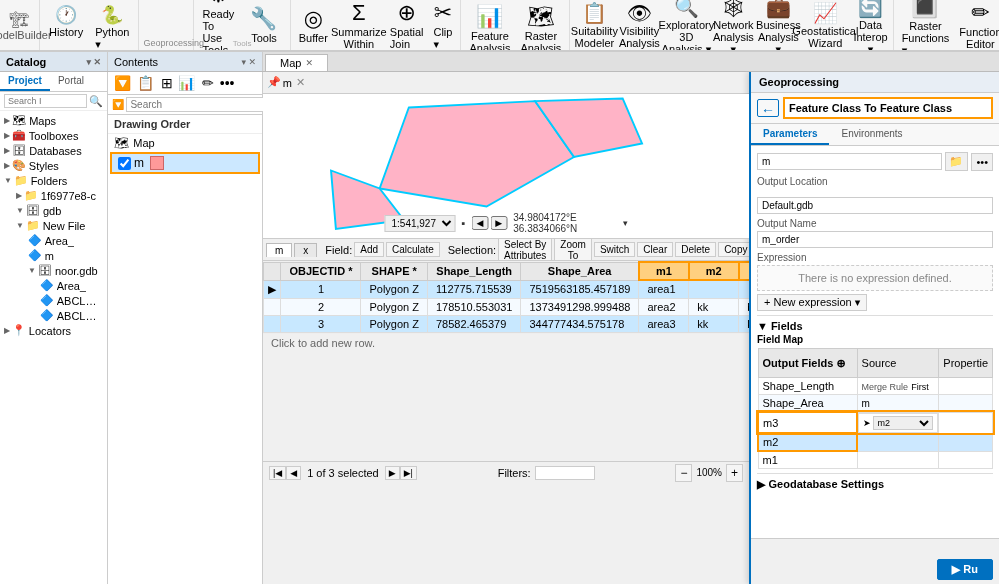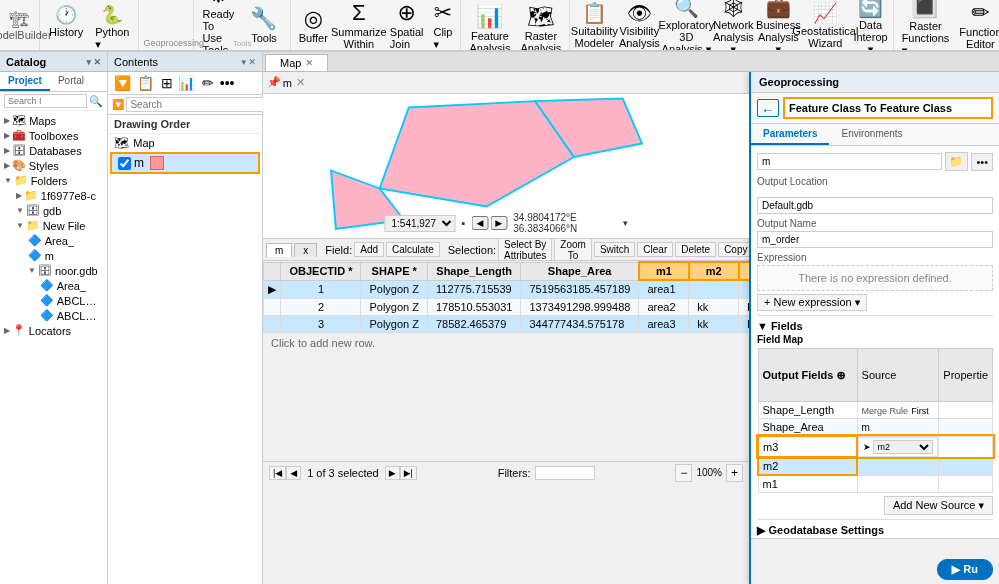--- a/index.html
+++ b/index.html
@@ -439,21 +439,21 @@
 
         <div>
           <div style="font-size:10px; font-weight:bold; margin-bottom:3px;">Field Map</div>
 
           <table style="width:100%; border-collapse:collapse; font-size:10px;">
             <thead>
               <tr>
                 <th style="background:#e8e8e8; border:1px solid #ccc; padding:2px 4px; font-weight:bold; cursor:pointer; text-align:left;">
                   Output Fields ⊕
                 </th>
-                <th style="background:#e8e8e8; border:1px solid #ccc; padding:20px 4px; font-weight:normal; text-align:left;">Source</th>
+                <th style="background:#e8e8e8; border:1px solid #ccc; padding:8px 4px; font-weight:normal; text-align:left;">Source</th>
                 <th style="background:#e8e8e8; border:1px solid #ccc; padding:2px 4px; font-weight:normal; text-align:left; width:40px;">Propertie</th>
               </tr>
             </thead>
             <tbody>
               <tr>
                 <td style="border:1px solid #ddd; padding:2px 4px;">Shape_Length</td>
                 <td style="border:1px solid #ddd; padding:2px 4px;">
                   <span style="font-size:9px; color:#555;">Merge Rule</span> <span style="font-size:9px; color:#000;">First</span>
                 </td>
                 <td style="border:1px solid #ddd; padding:2px 4px;"></td>
@@ -483,34 +483,29 @@
                 <td style="border:1px solid #ddd; padding:2px 4px; background:#cce8ff;"></td>
               </tr>
               <tr>
                 <td style="border:1px solid #ddd; padding:2px 4px;">m1</td>
                 <td style="border:1px solid #ddd; padding:2px 4px;"></td>
                 <td style="border:1px solid #ddd; padding:2px 4px;"></td>
               </tr>
             </tbody>
           </table>
 
-          <div style="display:flex; justify-content:flex-end; margin-top:3px;">
-            <button style="padding:2px 8px; font-size:10px; cursor:pointer; border:1px solid #ccc; background:#f5f5f5;">
-              <span>Add New Source ▾</span>
-            </button>
-          </div>
         </div>
       </div>
 
       <div style="border-top:1px solid #ddd; margin-top:4px; padding:4px 0; font-size:10px; font-weight:bold; cursor:pointer; display:flex; align-items:center; gap:3px;">
         <span>▶ Geodatabase Settings</span>
       </div>
 
     </div>
 
     <div style="display:flex; justify-content:flex-end; padding:4px 6px; border-top:1px solid #ccc; background:#f0f0f0;">
-      <button style="padding:3px 14px; font-size:11px; cursor:pointer; border:1px solid #0070c0; background:#0070c0; color:white; border-radius:10px; font-weight:bold;margin-top:16px;">
+      <button style="padding:3px 14px; font-size:11px; cursor:pointer; border:1px solid #0070c0; background:#0070c0; color:white; border-radius:2px; font-weight:bold;margin-top:16px;">
         <span>▶ Ru</span>
       </button>
     </div>
   </div>
 
 </div>
 
 </body></html>

